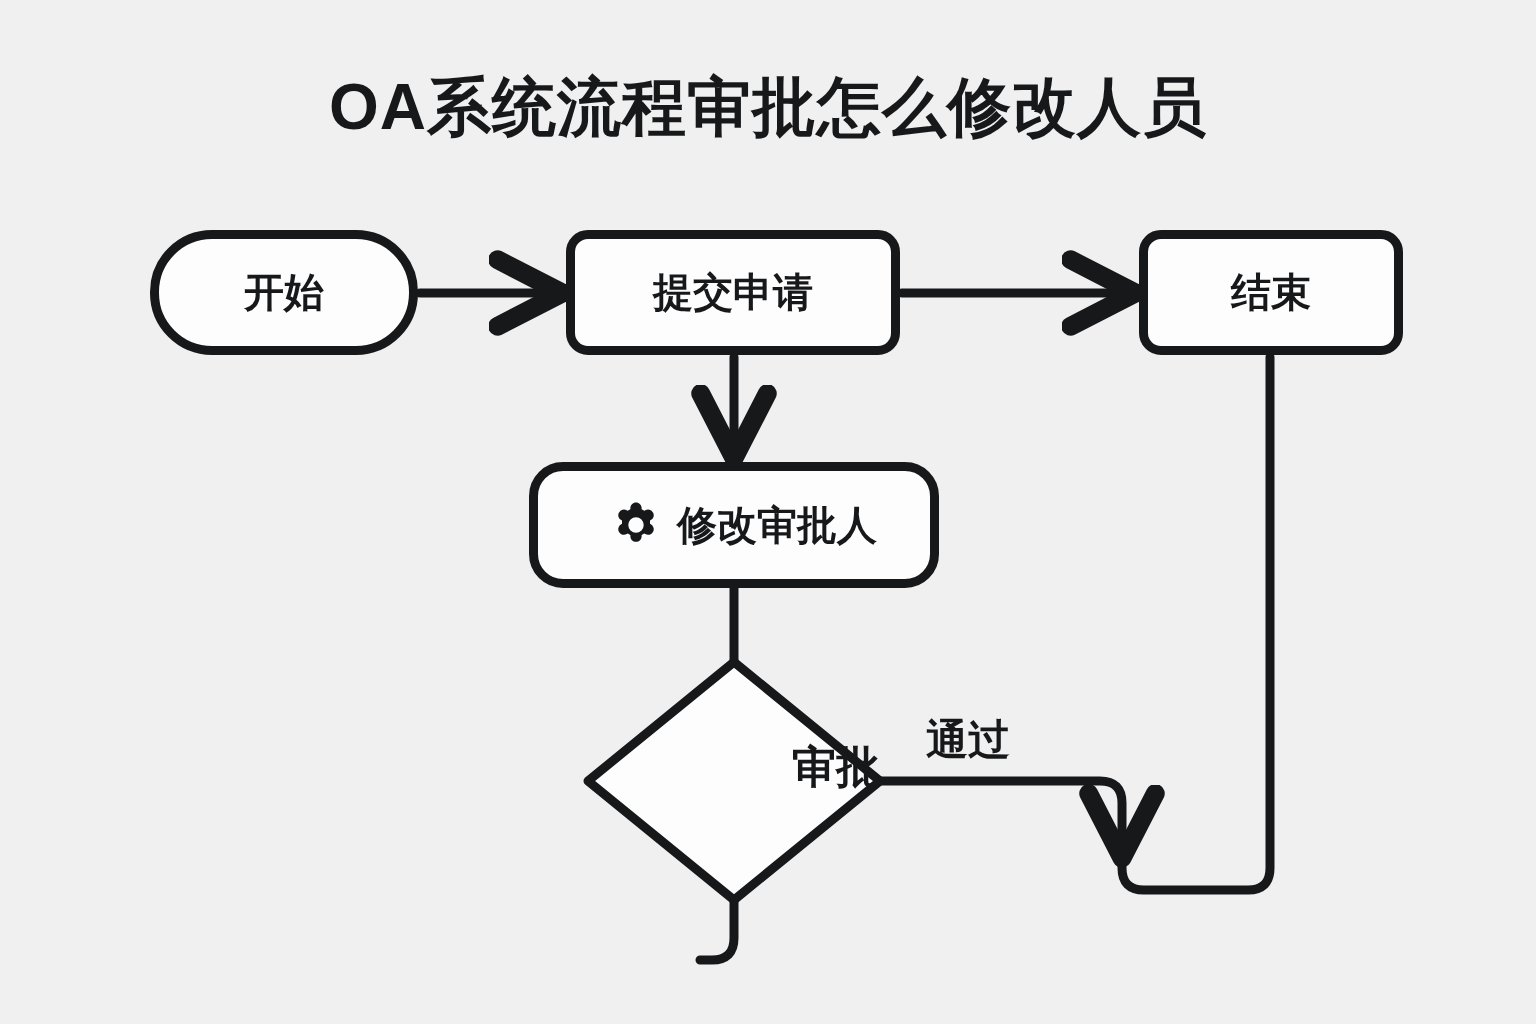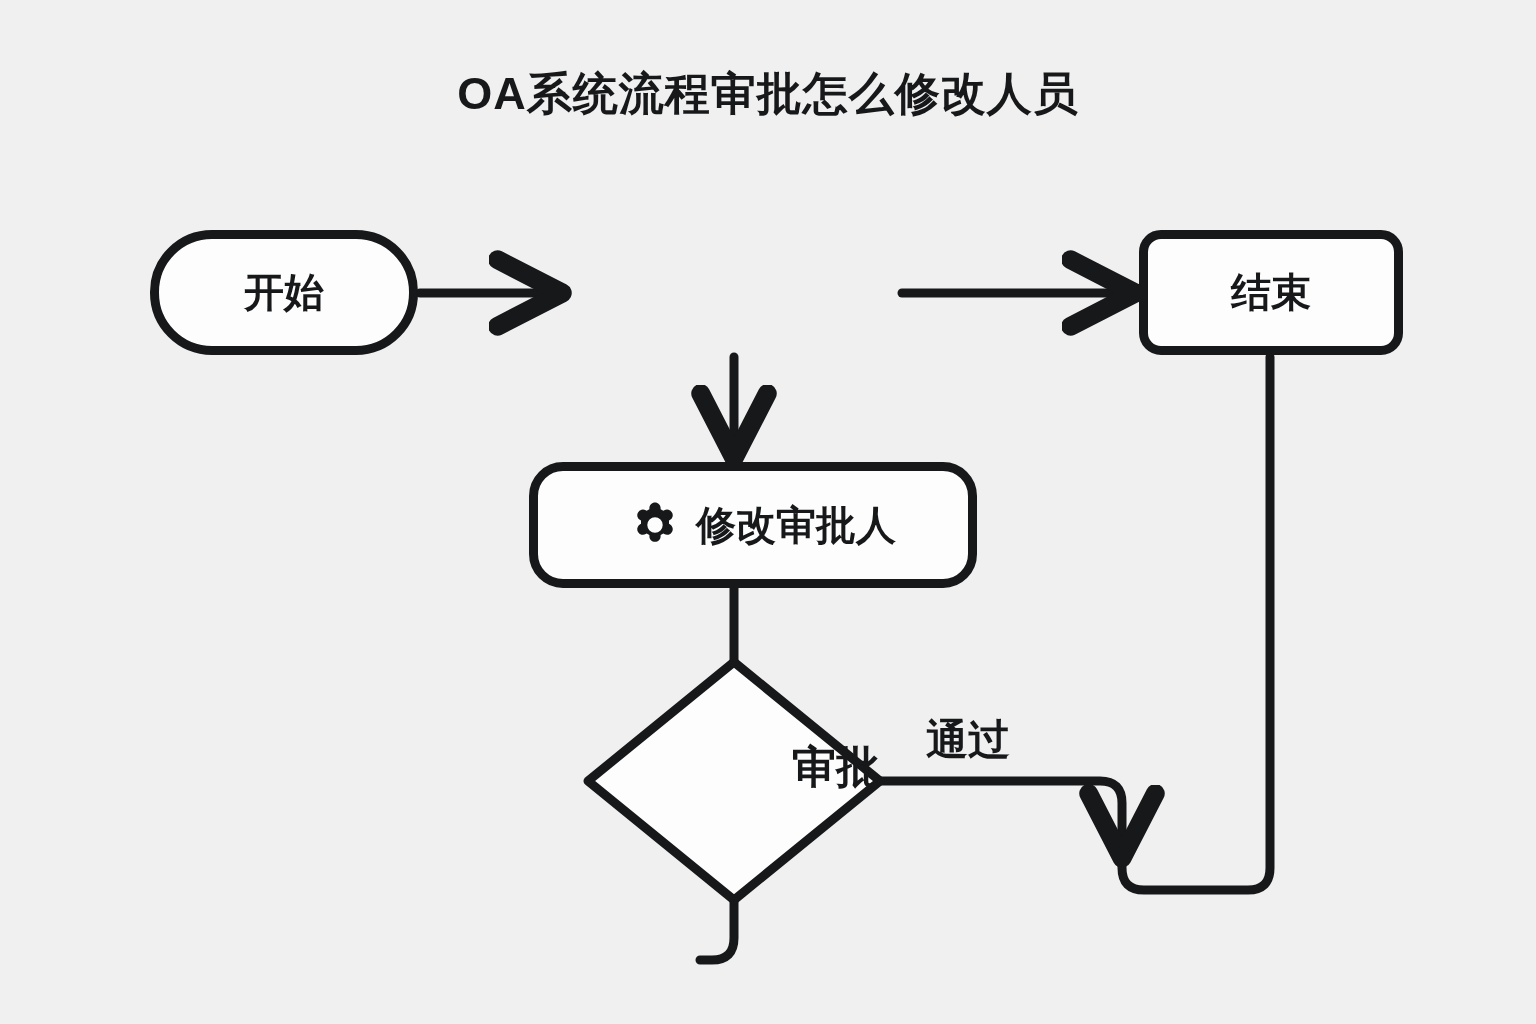--- a/index.html
+++ b/index.html
@@ -14,21 +14,21 @@
     background: #f0f0f0;
     overflow: hidden;
     font-family: "Liberation Sans", "DejaVu Sans", sans-serif;
   }
   #title {
     position: absolute;
     left: 0;
     top: 64px;
     width: 1536px;
     text-align: center;
-    font-size: 45px;
+    font-size: 64px;
     font-weight: 700;
     letter-spacing: 1px;
     color: #17181a;
     font-family: "Liberation Sans", "DejaVu Sans", sans-serif;
     white-space: nowrap;
   }
   .node {
     position: absolute;
     box-sizing: border-box;
     background: #fdfdfd;
@@ -42,21 +42,21 @@
     white-space: nowrap;
   }
   .node.start  { border-radius: 62px; }
   .node.proc   { border-radius: 22px; }
   .node.endn   { border-radius: 22px; }
   .node.action { border-radius: 34px; gap: 16px; }
 
   #n-start   { left: 150px; top: 230px; width: 268px; height: 125px; }
   #n-submit  { left: 566px; top: 230px; width: 334px; height: 125px; }
   #n-end     { left: 1139px; top: 230px; width: 264px; height: 125px; }
-  #n-modify  { left: 529px; top: 462px; width: 448px; height: 126px; padding-left: 20px; }
+  #n-modify  { left: 529px; top: 462px; width: 410px; height: 126px; padding-left: 20px; }
 
   .gear-icon {
     width: 50px;
     height: 50px;
     flex: 0 0 auto;
     display: block;
   }
   .diamond-label {
     position: absolute;
     left: 588px;
@@ -124,20 +124,23 @@
 
       
       <path d="M 734,662 L 880,781 L 734,900 L 588,781 Z" fill="#fdfdfd"></path>
     </g>
   </svg>
 
   <div class="node start" id="n-start">
     <span>开始</span>
   </div>
 
+  <div class="node proc" id="n-submit">
+    <span>提交申请</span>
+  </div>
 
   <div class="node endn" id="n-end">
     <span>结束</span>
   </div>
 
   <div class="node action" id="n-modify">
     <svg class="gear-icon" viewBox="0 0 48 48" xmlns="http://www.w3.org/2000/svg">
       <path fill="#17181a" fill-rule="evenodd" d="M24 2.5c-3.0 0-5.4 2.4-5.4 5.4v1.0a15.6 15.6 0 0 0-2.6 1.5l-0.9-0.5a5.4 5.4 0 0 0-7.4 2.0
                a5.4 5.4 0 0 0 2.0 7.4l0.9 0.5a15.6 15.6 0 0 0 0 3.0l-0.9 0.5a5.4 5.4 0 0 0-2.0 7.4
                a5.4 5.4 0 0 0 7.4 2.0l0.9-0.5a15.6 15.6 0 0 0 2.6 1.5v1.0c0 3.0 2.4 5.4 5.4 5.4

